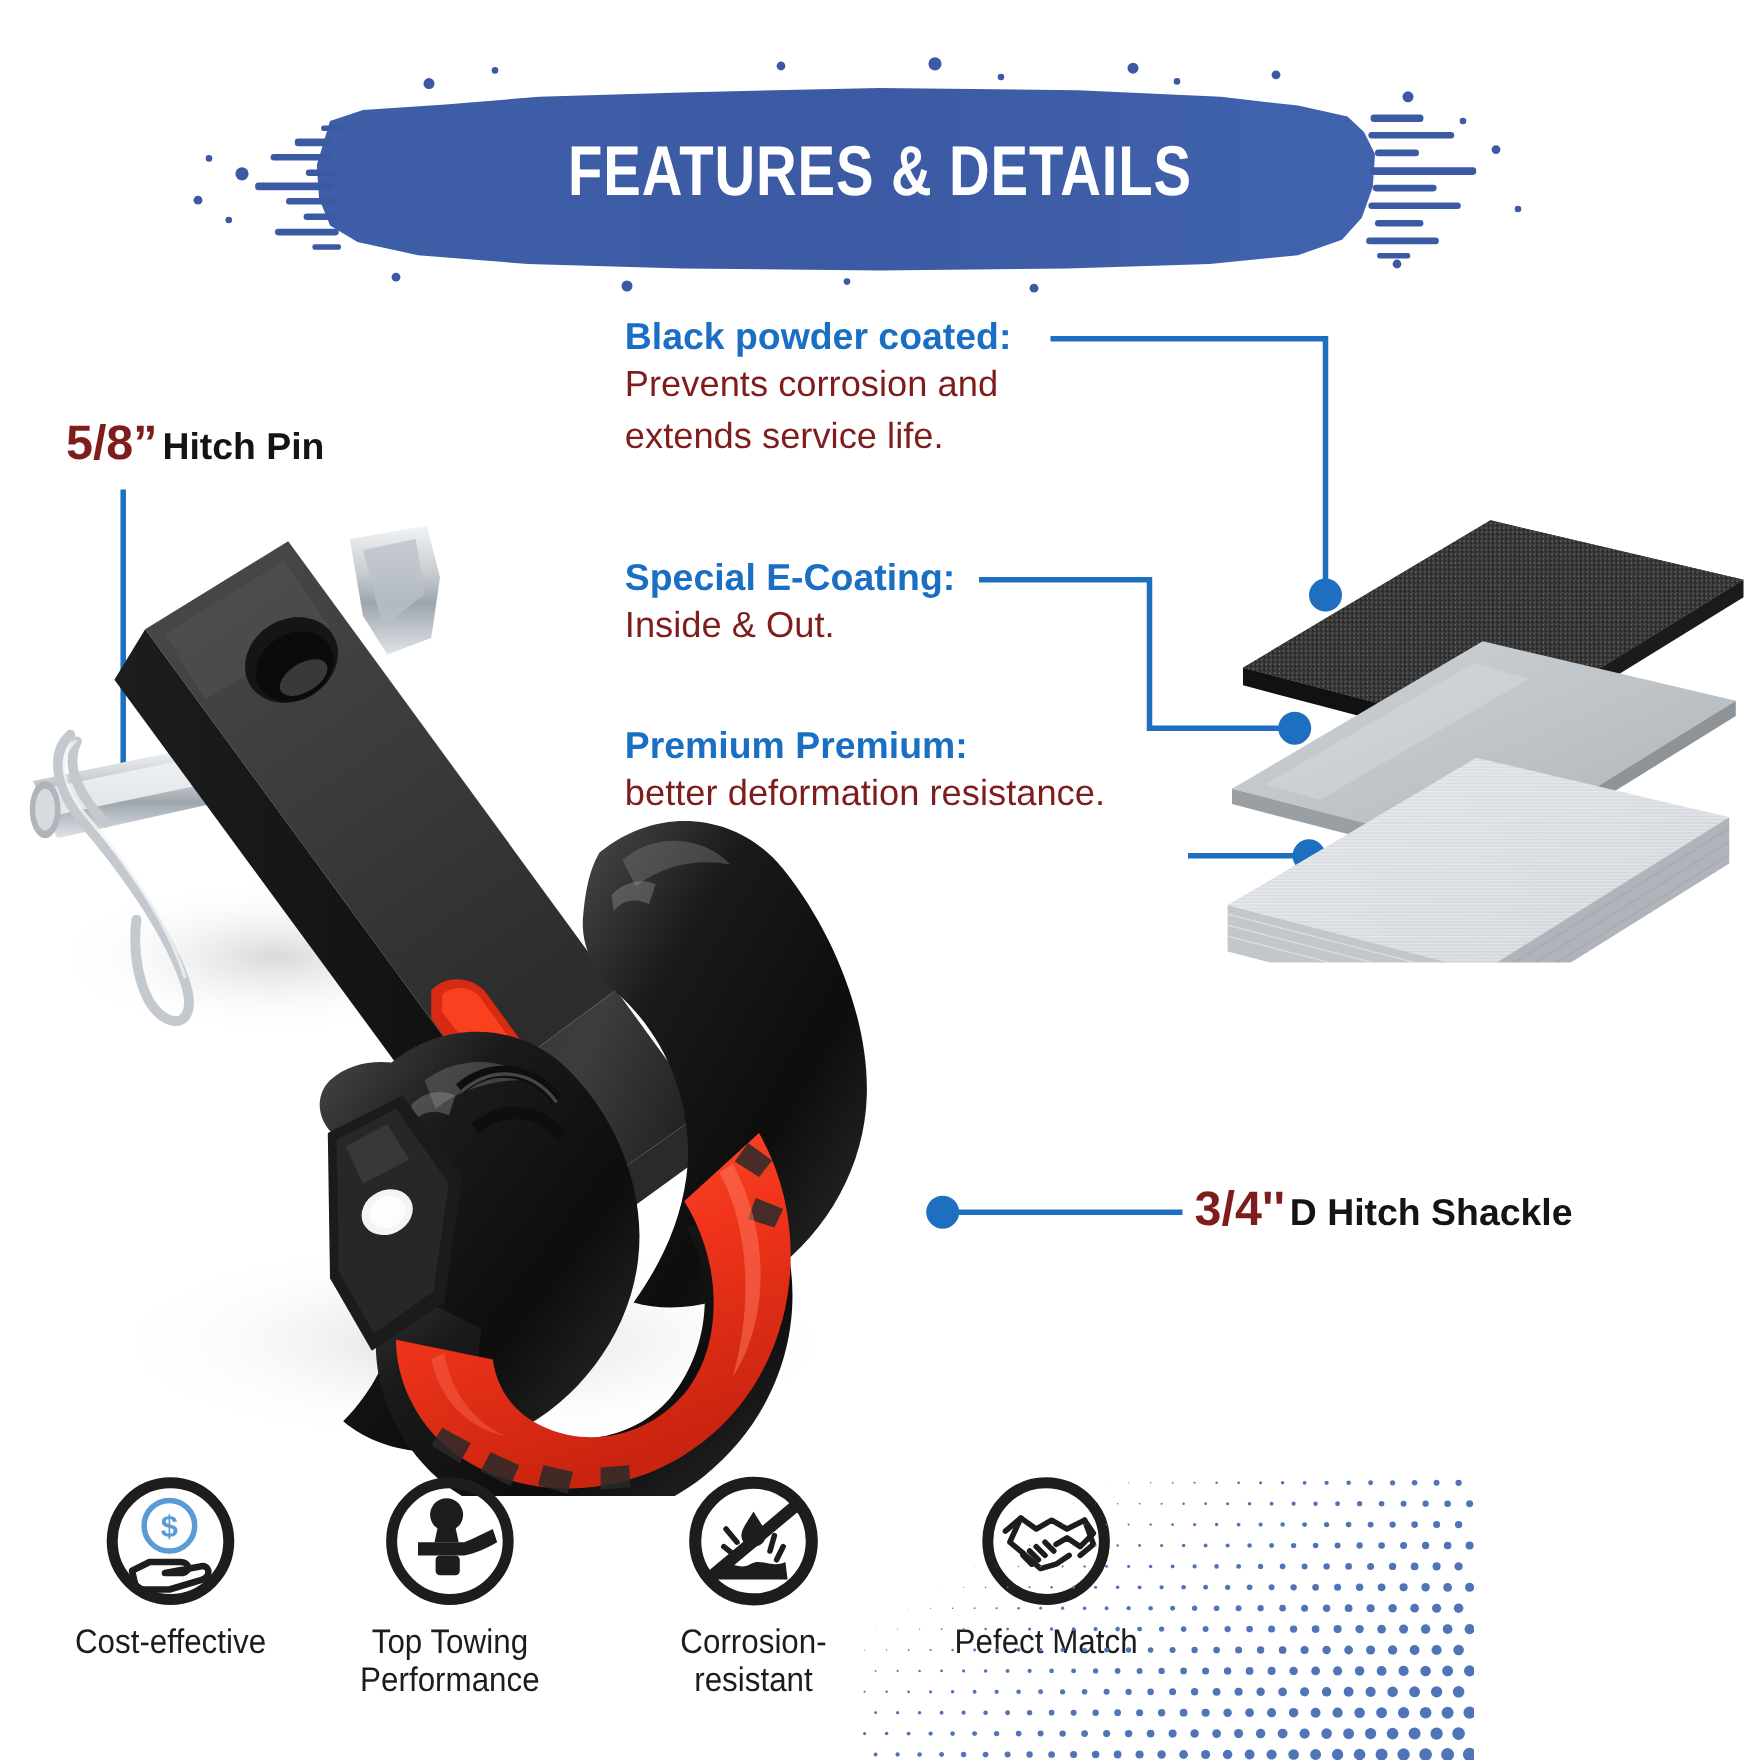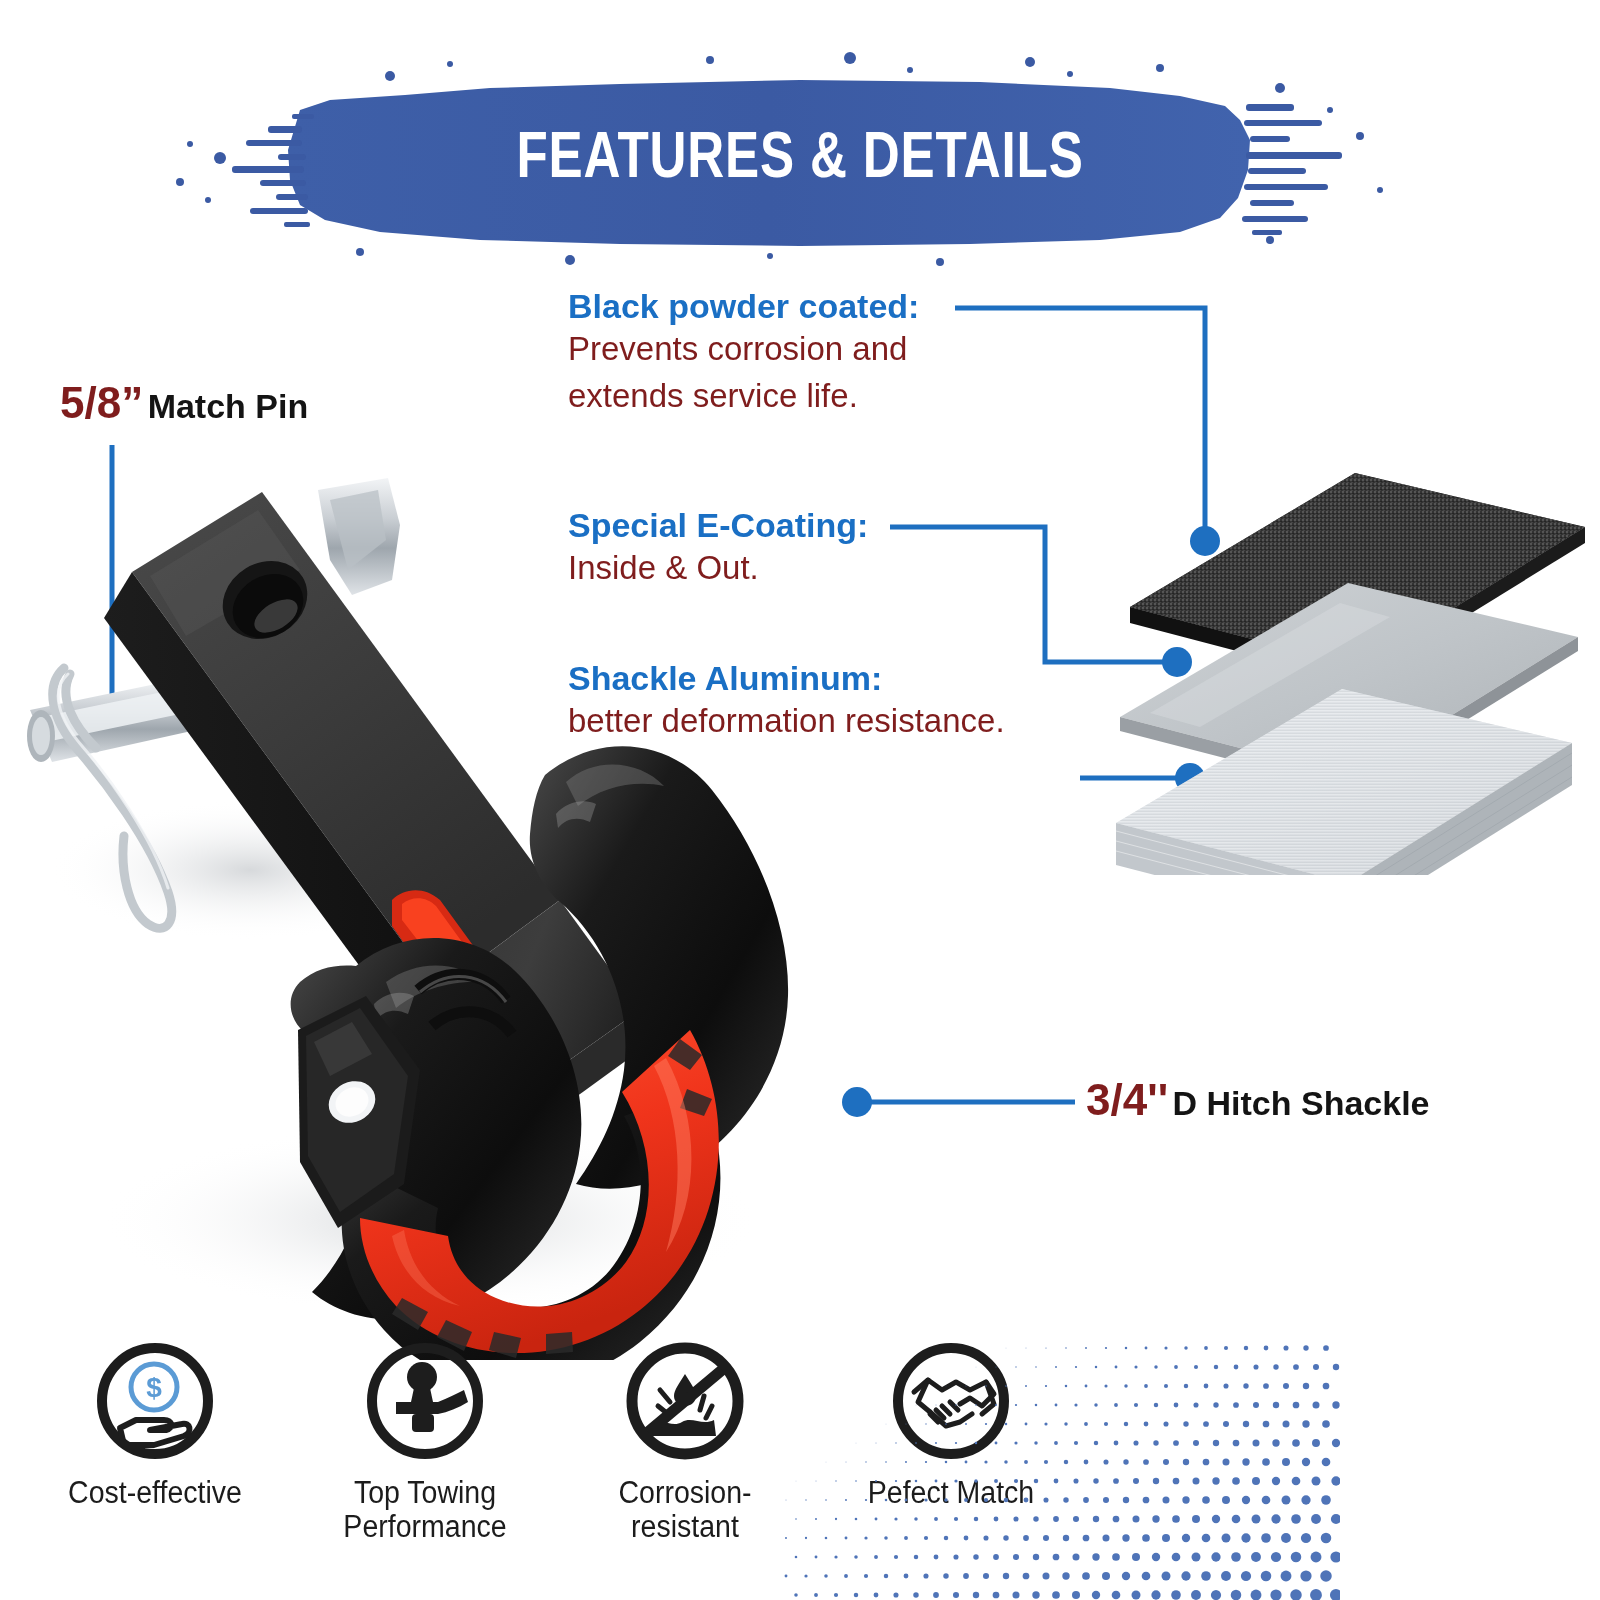--- a/index.html
+++ b/index.html
@@ -147,27 +147,27 @@
     <div class="body">Prevents corrosion and</div>
     <div class="body">extends service life.</div>
   </div>
 
   <div class="callout" style="left:568px;top:505px;">
     <div class="ttl">Special E-Coating:</div>
     <div class="body">Inside &amp; Out.</div>
   </div>
 
   <div class="callout" style="left:568px;top:658px;">
-    <div class="ttl">Shackle Aluminum:</div>
+    <div class="ttl">Premium Premium:</div>
     <div class="body">better deformation resistance.</div>
   </div>
 
   <div class="lbl" style="left:60px;top:378px;">
     <span class="num">5/8”</span>
-    <span class="txt">Match Pin</span>
+    <span class="txt">Hitch Pin</span>
   </div>
 
   <div class="lbl" style="left:1086px;top:1075px;">
     <span class="num">3/4''</span>
     <span class="txt">D Hitch Shackle</span>
   </div>
 
   <div class="product">
     <svg viewBox="0 0 960 930" width="960" height="930">
       <defs>
@@ -394,21 +394,21 @@
           <circle cx="61" cy="61" r="53" fill="none" stroke="#1d1d1d" stroke-width="10"></circle>
           <circle cx="60" cy="47" r="23" fill="none" stroke="#5b9bd5" stroke-width="5"></circle>
           <text x="60" y="57" font-size="28" font-weight="700" fill="#5b9bd5" text-anchor="middle" font-family="'Liberation Sans',sans-serif">$</text>
           <path d="M26,88 L42,80 L70,80 C78,80 80,88 72,90 L56,90
                    L88,84 C96,82 99,92 90,96 L60,105 L30,105 Z" fill="none" stroke="#1d1d1d" stroke-width="6" stroke-linejoin="round"></path>
         </svg>
       </div>
       <div class="icon-label">Cost-effective</div>
     </div>
 
-    <div class="icon-cell" style="left:270px;">
+    <div class="icon-cell" style="left:254px;">
       <div class="icon-circle">
         <svg viewBox="0 0 122 122" width="122" height="122">
           <circle cx="61" cy="61" r="53" fill="none" stroke="#1d1d1d" stroke-width="10"></circle>
           <circle cx="58" cy="37" r="15" fill="#1d1d1d"></circle>
           <path d="M50,48 L66,48 L69,62 L47,62 Z" fill="#1d1d1d"></path>
           <path d="M32,62 L74,62 C84,58 92,54 100,50 L104,62
                    C94,68 84,72 74,74 L32,74 Z" fill="#1d1d1d"></path>
           <rect x="48" y="74" width="22" height="18" rx="4" fill="#1d1d1d"></rect>
         </svg>
       </div>

